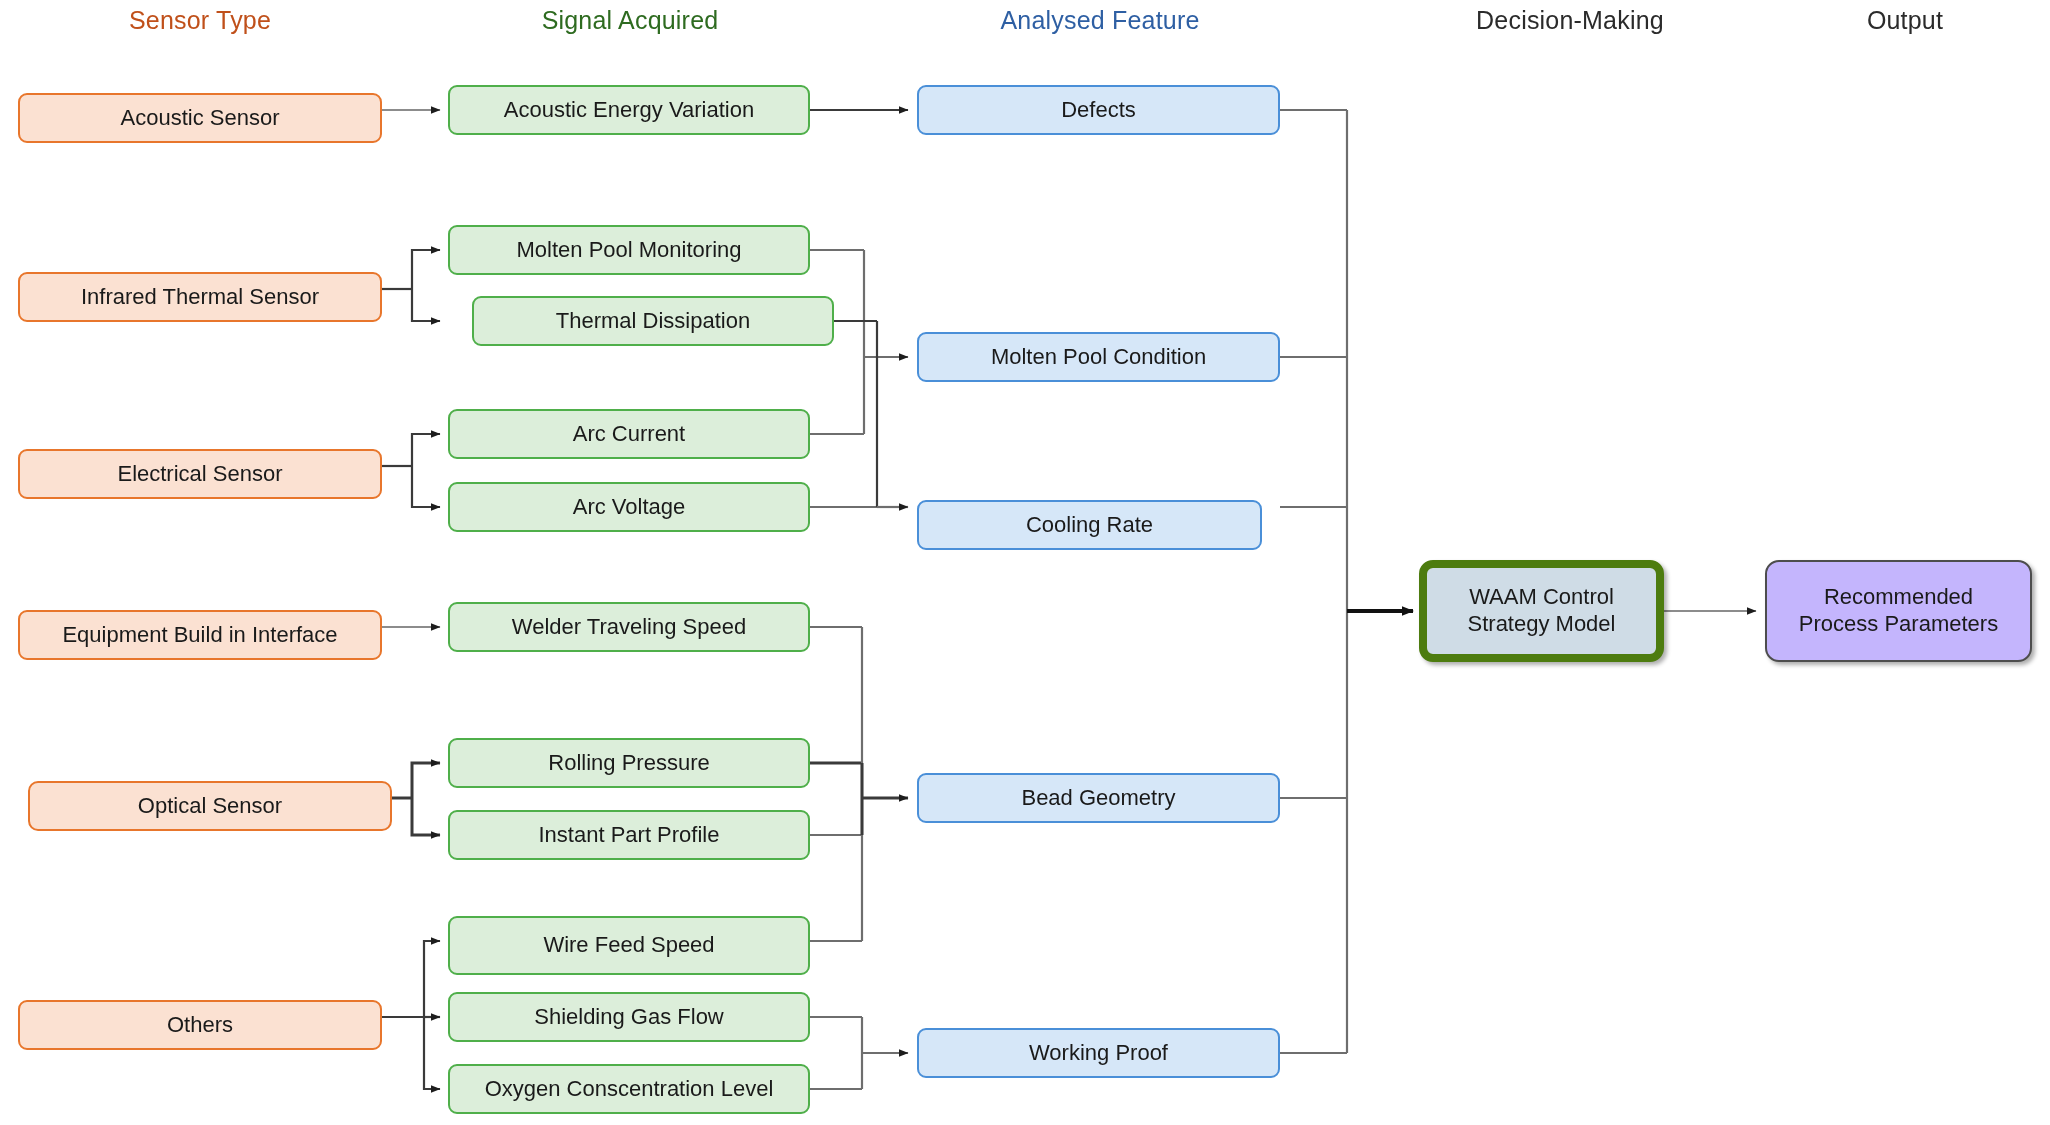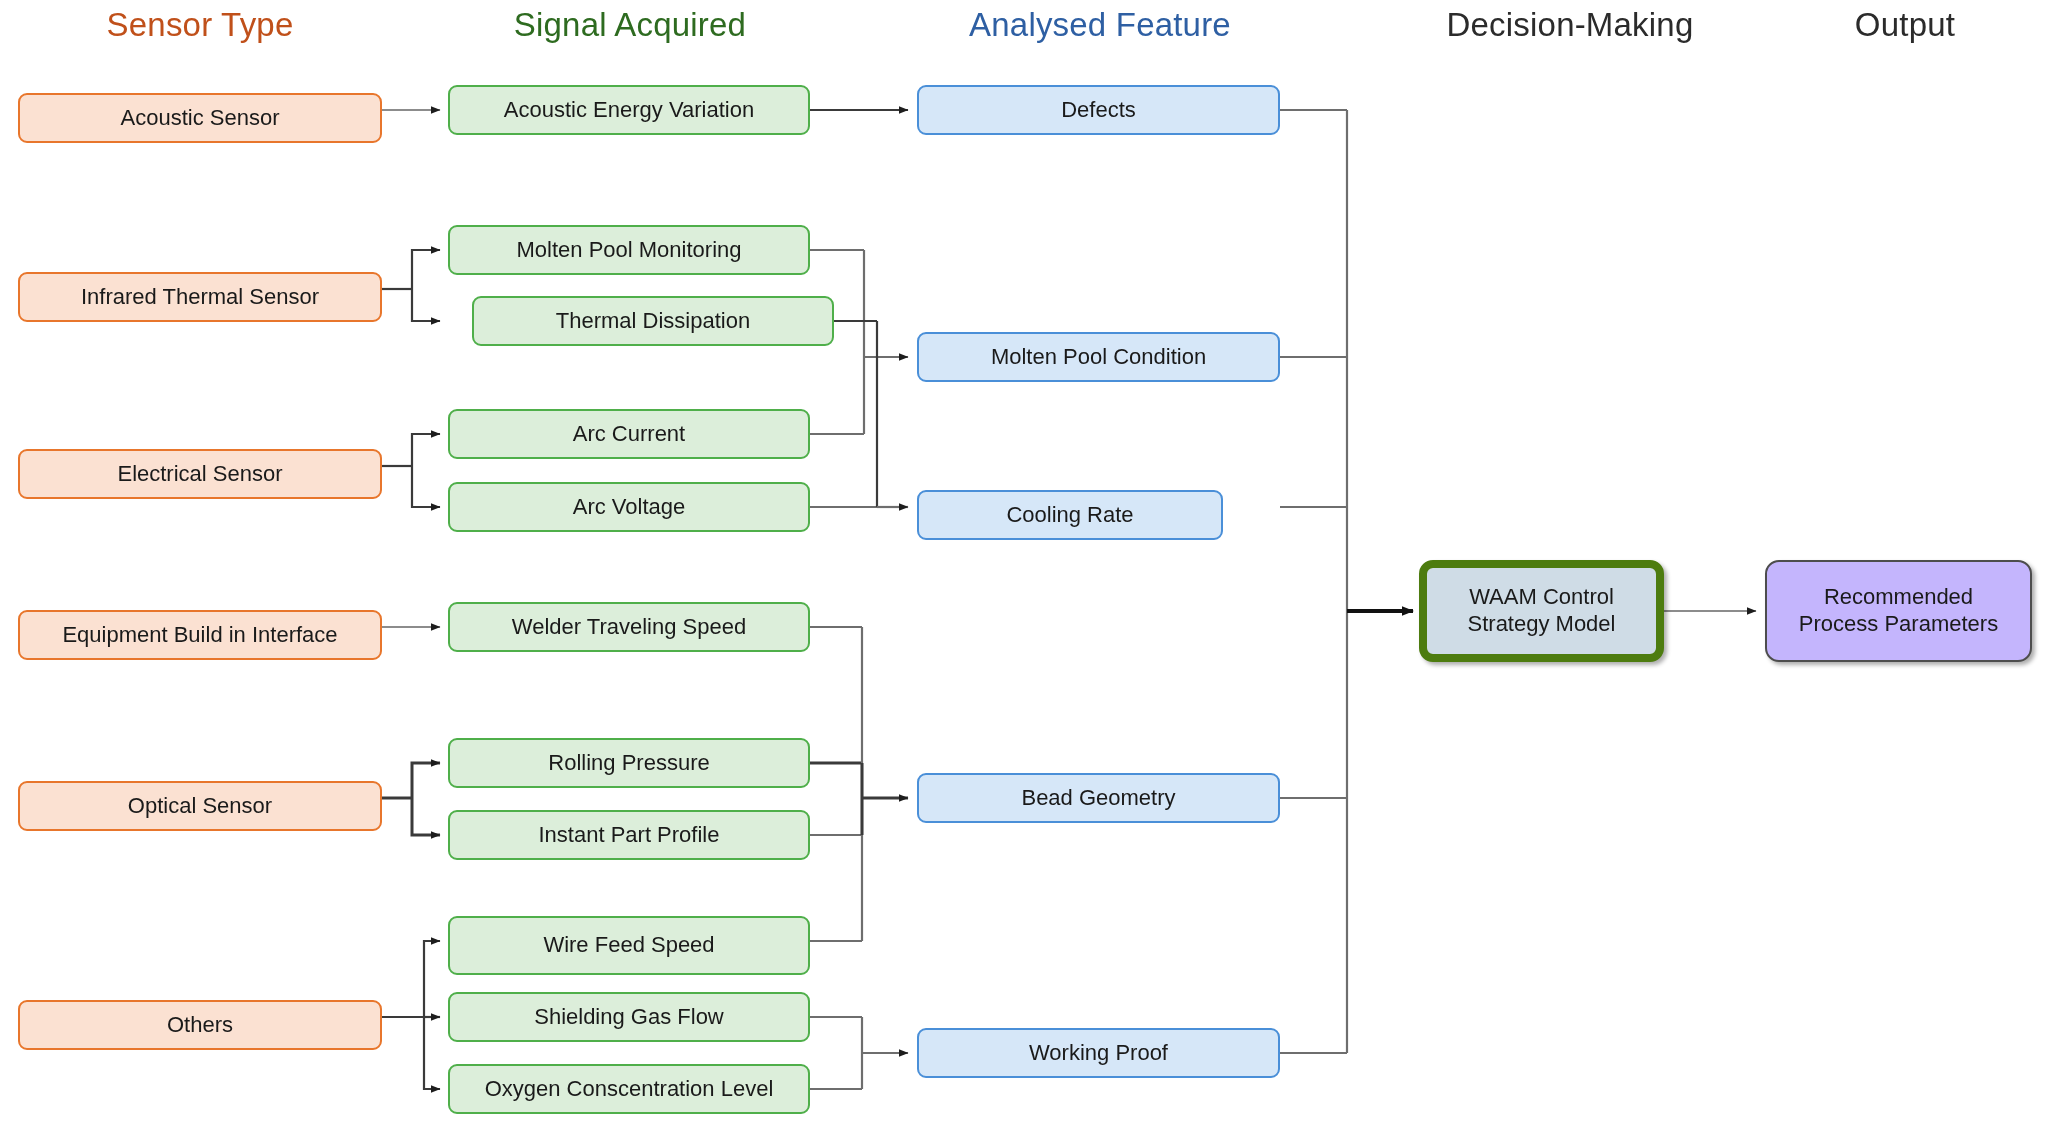--- a/index.html
+++ b/index.html
@@ -25,21 +25,21 @@
     position: absolute;
     top: 0;
     left: 0;
     width: 2050px;
     height: 1125px;
   }
   
   .col-header {
     position: absolute;
     text-align: center;
-    font-size: 33px;
+    font-size: 25px;
     font-weight: 400;
     white-space: nowrap;
     letter-spacing: 0.2px;
   }
   .hdr-sensor   { color: #C0501A; }
   .hdr-signal   { color: #2E6B20; }
   .hdr-feature  { color: #2E5FA3; }
   .hdr-decision { color: #2B2B2B; }
   .hdr-output   { color: #2B2B2B; }
 
@@ -174,21 +174,21 @@
   </div>
   <div class="node sensor" style="left:18px; top:264px; width:364px; height:50px;">
     <span class="node-label">Infrared Thermal Sensor</span>
   </div>
   <div class="node sensor" style="left:18px; top:441px; width:364px; height:50px;">
     <span class="node-label">Electrical Sensor</span>
   </div>
   <div class="node sensor" style="left:18px; top:602px; width:364px; height:50px;">
     <span class="node-label">Equipment Build in Interface</span>
   </div>
-  <div class="node sensor" style="left:18px; top:773px; width:364px; height:50px;">
+  <div class="node sensor" style="left:28px; top:773px; width:364px; height:50px;border-radius:10px;">
     <span class="node-label">Optical Sensor</span>
   </div>
   <div class="node sensor" style="left:18px; top:992px; width:364px; height:50px;">
     <span class="node-label">Others</span>
   </div>
 
   <div class="node signal" style="left:448px; top:85px; width:362px; height:50px;">
     <span class="node-label">Acoustic Energy Variation</span>
   </div>
   <div class="node signal" style="left:448px; top:225px; width:362px; height:50px;">
@@ -221,21 +221,21 @@
   <div class="node signal" style="left:448px; top:1064px; width:362px; height:50px;">
     <span class="node-label">Oxygen Conscentration Level</span>
   </div>
 
   <div class="node feature" style="left:917px; top:85px; width:363px; height:50px;">
     <span class="node-label">Defects</span>
   </div>
   <div class="node feature" style="left:917px; top:332px; width:363px; height:50px;">
     <span class="node-label">Molten Pool Condition</span>
   </div>
-  <div class="node feature" style="left:917px; top:490px; width:306px; height:50px;">
+  <div class="node feature" style="left:917px; top:500px; width:345px; height:50px;">
     <span class="node-label">Cooling Rate</span>
   </div>
   <div class="node feature" style="left:917px; top:773px; width:363px; height:50px;">
     <span class="node-label">Bead Geometry</span>
   </div>
   <div class="node feature" style="left:917px; top:1028px; width:363px; height:50px;">
     <span class="node-label">Working Proof</span>
   </div>
 
   <div class="node decision" style="left:1419px; top:560px; width:245px; height:102px;">

